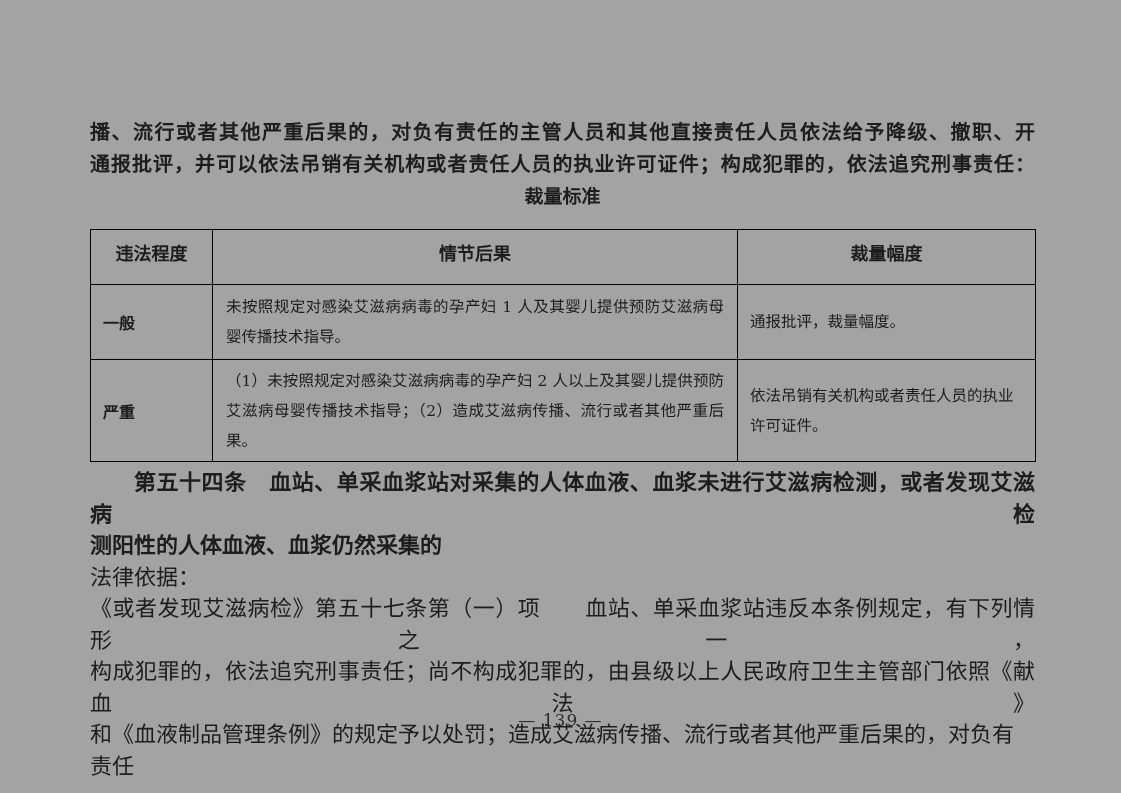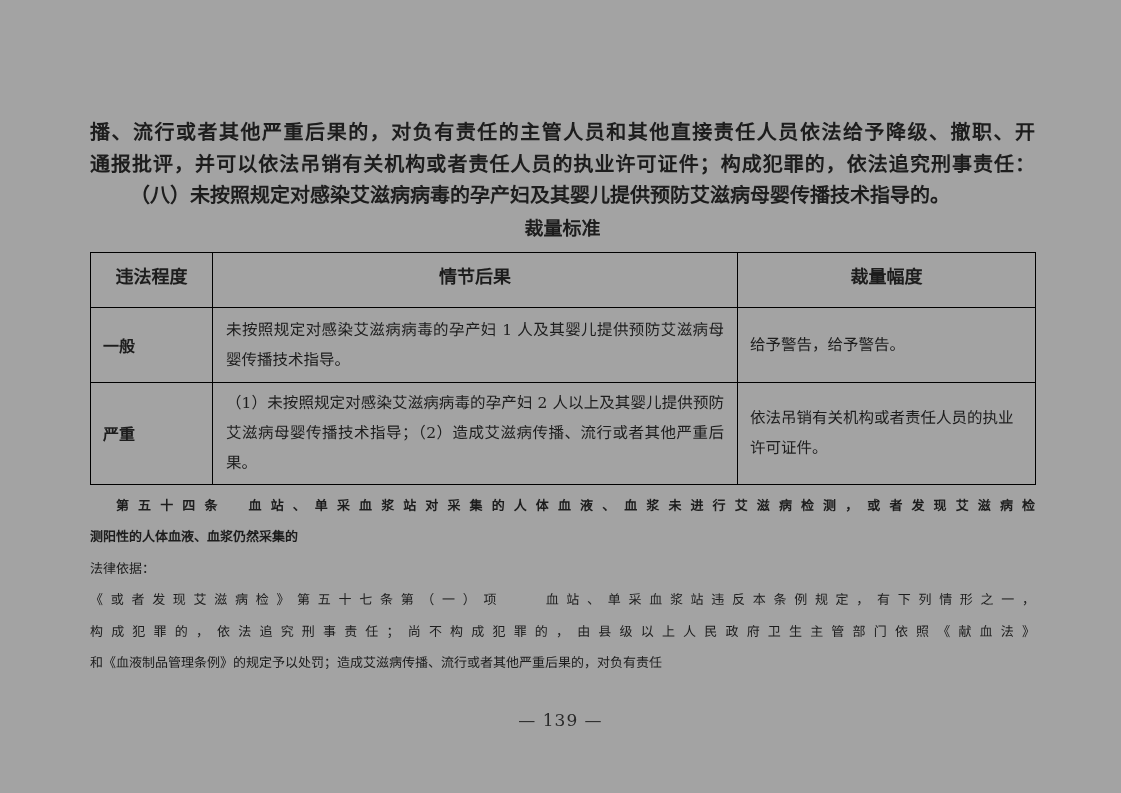--- a/index.html
+++ b/index.html
@@ -46,21 +46,21 @@
     margin-top: 3px;
     font-family: "Liberation Sans", "DejaVu Sans", sans-serif;
     font-weight: bold;
     font-size: 19px;
     line-height: 28px;
     text-align: center;
     text-align-last: center;
   }
 
   table.discretion {
-    margin-top: 9px;
+    margin-top: 18px;
     width: 945px;
     border-collapse: collapse;
     table-layout: fixed;
   }
   table.discretion th,
   table.discretion td {
     border: 1.5px solid #000000;
     vertical-align: middle;
     box-sizing: border-box;
   }
@@ -91,21 +91,21 @@
     font-size: 15.5px;
     line-height: 30px;
     padding: 4px 12px;
     text-align: left;
   }
   tr.row-general td { height: 75px; }
   tr.row-severe  td { height: 102px; }
 
   .bottom {
     margin-top: 5px;
-    font-size: 13px;
+    font-size: 22px;
     line-height: 31.5px;
   }
   .bottom .article-line { font-weight: bold; }
 
   .footer {
     position: absolute;
     left: 0;
     top: 710px;
     width: 1121px;
     text-align: center;
@@ -116,36 +116,35 @@
 </style>
 </head>
 <body>
 
 <div class="page">
   <div class="content">
 
     <div class="intro">
       <div class="line">播、流行或者其他严重后果的，对负有责任的主管人员和其他直接责任人员依法给予降级、撤职、开</div>
       <div class="line">通报批评，并可以依法吊销有关机构或者责任人员的执业许可证件；构成犯罪的，依法追究刑事责任：</div>
-      <div class="line no-just indent2">（八）未按照规定对感染艾滋病病毒的孕产妇及其婴儿提供预防艾滋病母婴传播技术指导的。</div>
     </div>
 
     <div class="section-heading">裁量标准</div>
 
     <table class="discretion">
       <tbody>
           <tr>
         <th class="col-degree">违法程度</th>
         <th class="col-circ">情节后果</th>
         <th class="col-range">裁量幅度</th>
       </tr>
       <tr class="row-general">
         <td class="degree">一般</td>
         <td class="circ">未按照规定对感染艾滋病病毒的孕产妇 1 人及其婴儿提供预防艾滋病母婴传播技术指导。</td>
-        <td class="range">给予警告，给予警告。</td>
+        <td class="range">通报批评，裁量幅度。</td>
       </tr>
       <tr class="row-severe">
         <td class="degree">严重</td>
         <td class="circ">（1）未按照规定对感染艾滋病病毒的孕产妇 2 人以上及其婴儿提供预防艾滋病母婴传播技术指导；（2）造成艾滋病传播、流行或者其他严重后果。</td>
         <td class="range">依法吊销有关机构或者责任人员的执业许可证件。</td>
       </tr>
     </tbody>
       </table>
 
     <div class="bottom">

